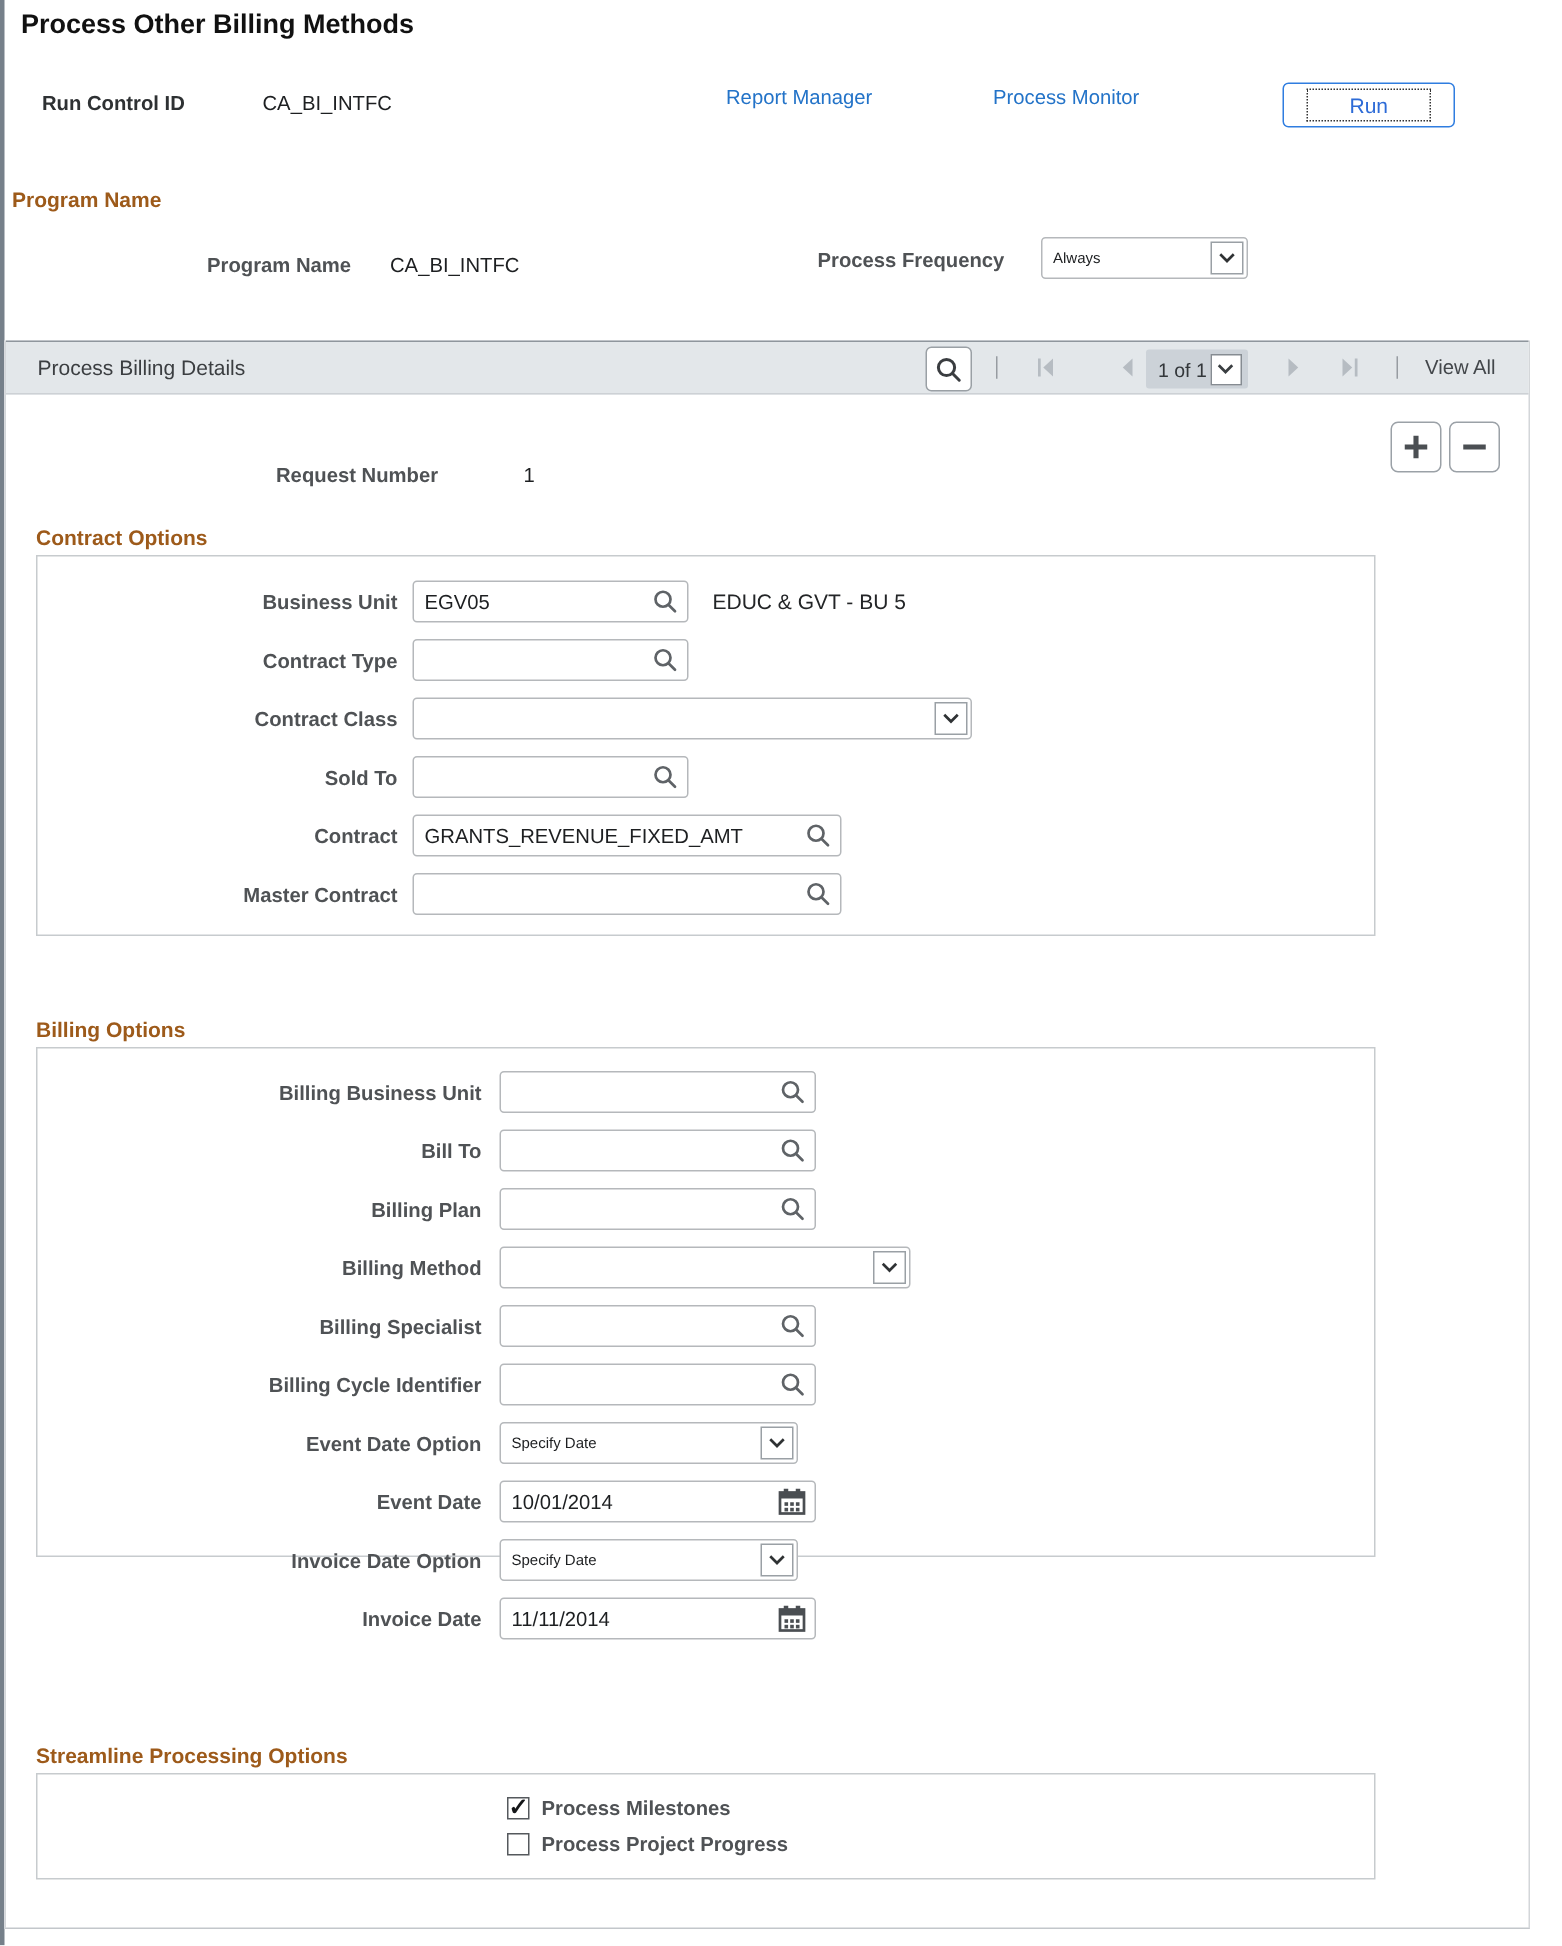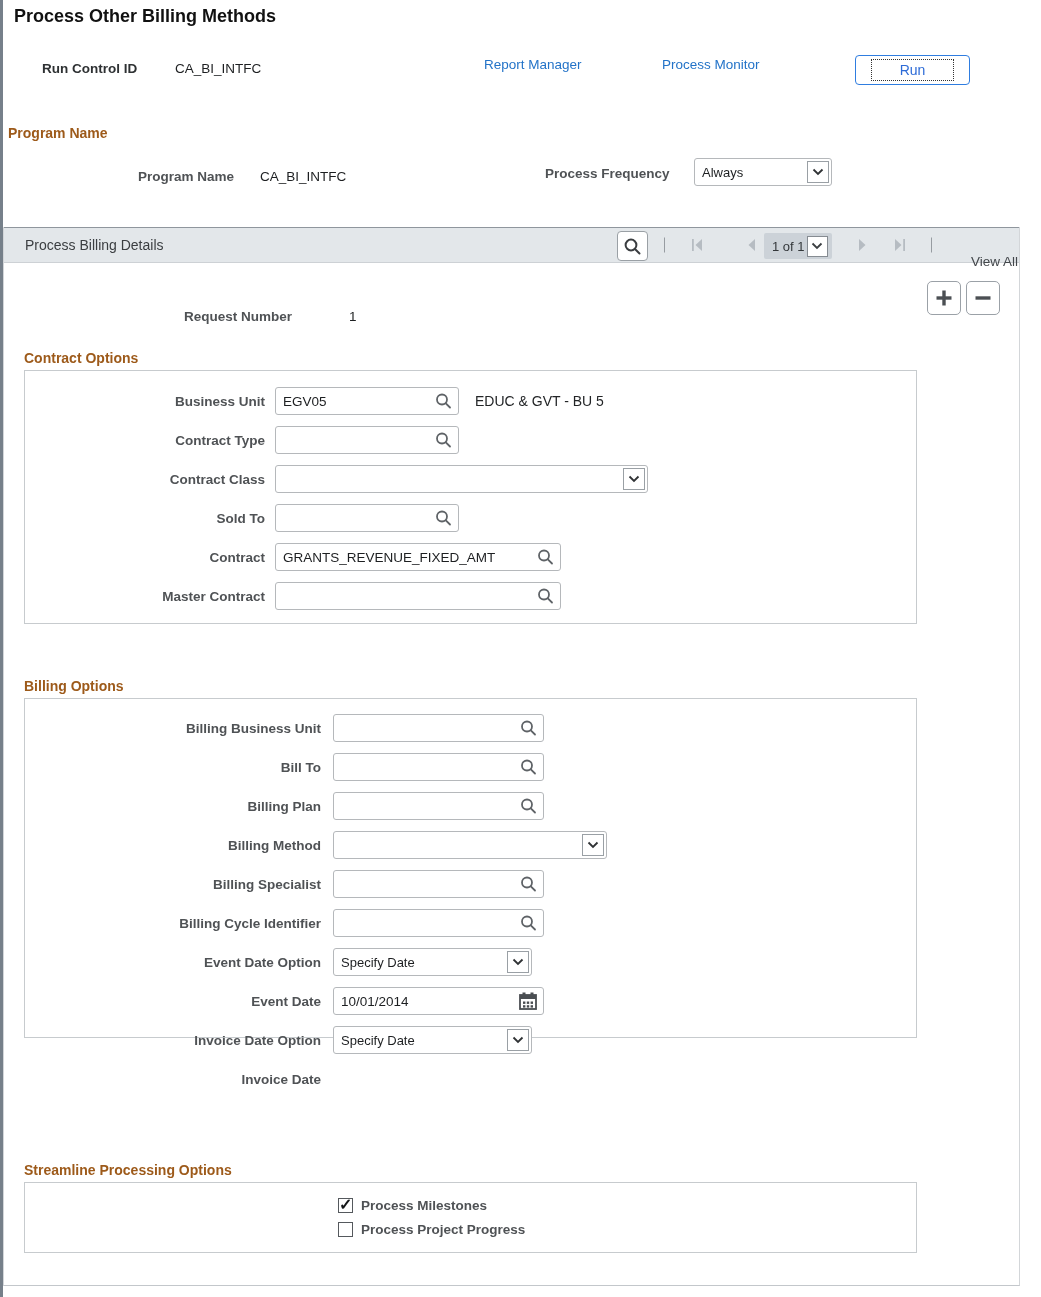--- a/index.html
+++ b/index.html
@@ -43,21 +43,21 @@
   
   .frow { position:absolute; left:0; right:0; height:28px; display:flex; align-items:center; }
   .co-label { width:240px; margin-right:10px; text-align:right; }
   .bo-label { width:296px; margin-right:12px; text-align:right; }
   .lookup, .datebox { position:relative; display:inline-block; height:28px; }
   .lookup input, .datebox input { width:100%; height:28px; border:1px solid #b5b8bb; border-radius:3px;
       font-family:"Liberation Sans", sans-serif; font-size:13.5px; color:#1d1f21; padding:0 30px 0 7px; background:#fff; }
   .lookup .mag { position:absolute; right:7px; top:50%; transform:translateY(-50%); cursor:pointer; }
   .datebox .cal { position:absolute; right:6px; top:50%; transform:translateY(-50%); cursor:pointer; }
   .sel { position:relative; display:inline-flex; align-items:center; height:28px; border:1px solid #b5b8bb; border-radius:3px; background:#fff; cursor:pointer; }
-  .sel .selval { font-size:13px; color:#1d1f21; padding-left:7px; white-space:nowrap; }
+  .sel .selval { font-size:10px; color:#1d1f21; padding-left:7px; white-space:nowrap; }
   .sel .selbtn { position:absolute; right:2px; top:2px; width:22px; height:22px; border:1px solid #9aa0a5; background:#fff;
                  display:flex; align-items:center; justify-content:center; }
   .fdesc { font-size:14px; color:#232527; margin-left:16px; white-space:nowrap; }
 
   .w184 { width:184px; } .w286 { width:286px; } .w373 { width:373px; }
   .w211 { width:211px; } .w274 { width:274px; } .w199 { width:199px; } .w138 { width:138px; }
 
   
   .cbrow { position:absolute; display:flex; align-items:center; cursor:pointer; }
   .cb { width:15px; height:15px; border:1px solid #55595d; background:#fff; position:relative; margin-right:8px; flex:none; }
@@ -65,21 +65,21 @@
   .cb-label { font-size:13.5px; font-weight:bold; color:#4f5255; white-space:nowrap; }
 </style>
 </head>
 <body>
 
 <div class="page">
   <div class="page-left-border"></div>
 
   
   <div class="abs page-title" style="left:14px; top:6px;">Process Other Billing Methods</div>
-  <div class="abs lbl" style="left:42px; top:61px; color:#2e3133;">Run Control ID</div>
+  <div class="abs lbl" style="left:28px; top:61px; color:#2e3133;">Run Control ID</div>
   <div class="abs val" style="left:175px; top:61px;">CA_BI_INTFC</div>
   <a class="abs link" style="left:484px; top:57px;">Report Manager</a>
   <a class="abs link" style="left:662px; top:57px;">Process Monitor</a>
   <div class="abs run-btn" style="left:855px; top:55px;">
     <span class="focus-ring">Run</span>
   </div>
 
   
   <div class="abs section-h" style="left:8px; top:125px;">Program Name</div>
   <div class="abs lbl" style="left:138px; top:169px;">Program Name</div>
@@ -134,21 +134,21 @@
       </div>
       <div class="bar-ctl" style="left:889px;">
         <svg width="14" height="16" viewBox="0 0 14 16">
           <polygon points="2,2 8.5,8 2,14" fill="#b6bcc2"></polygon>
           <rect x="10.2" y="2" width="1.8" height="12" fill="#b6bcc2"></rect>
         </svg>
       </div>
       <div class="bar-ctl" style="left:927px;">
           <span class="nav-sep"></span>
         </div>
-      <a class="bar-ctl viewall" style="left:967px;margin-top:16px;">View All</a>
+      <a class="bar-ctl viewall" style="left:946px;">View All</a>
     </div>
   </div>
 
   
   <div class="iconbtn" style="left:927px; top:281px;">
     <svg width="18" height="18" viewBox="0 0 18 18">
       <line x1="9" y1="1.5" x2="9" y2="16.5" stroke="#4b4f53" stroke-width="3.4"></line>
       <line x1="1.5" y1="9" x2="16.5" y2="9" stroke="#4b4f53" stroke-width="3.4"></line>
     </svg>
   </div>
@@ -328,20 +328,35 @@
         <span class="selval">Specify Date</span>
         <span class="selbtn">
             <svg width="12" height="8" viewBox="0 0 12 8">
               <polyline points="1.5,1.5 6,6 10.5,1.5" fill="none" stroke="#2f3234" stroke-width="1.8"></polyline>
             </svg>
           </span>
       </span>
     </div>
     <div class="frow" style="top:366px;">
       <div class="lbl bo-label">Invoice Date</div>
+      <span class="datebox w211">
+        <input value="11/11/2014" style="">
+        <svg class="cal" width="20" height="20" viewBox="0 0 20 20">
+          <rect x="2" y="4" width="16" height="14" fill="none" stroke="#4a4e52" stroke-width="1.8"></rect>
+          <rect x="2" y="4" width="16" height="4" fill="#4a4e52"></rect>
+          <rect x="4.5" y="1.5" width="3" height="3" fill="#4a4e52"></rect>
+          <rect x="12.5" y="1.5" width="3" height="3" fill="#4a4e52"></rect>
+          <rect x="5" y="10.5" width="2.4" height="2.4" fill="#4a4e52"></rect>
+            <rect x="8.8" y="10.5" width="2.4" height="2.4" fill="#4a4e52"></rect>
+            <rect x="12.6" y="10.5" width="2.4" height="2.4" fill="#4a4e52"></rect>
+          <rect x="5" y="14.2" width="2.4" height="2.4" fill="#4a4e52"></rect>
+            <rect x="8.8" y="14.2" width="2.4" height="2.4" fill="#4a4e52"></rect>
+            <rect x="12.6" y="14.2" width="2.4" height="2.4" fill="#4a4e52"></rect>
+        </svg>
+      </span>
     </div>
   </div>
 
   
   <div class="abs section-h" style="left:24px; top:1162px;">Streamline Processing Options</div>
   <div class="gbox" style="left:24px; top:1182px; width:893px; height:71px;">
     <div class="cbrow" style="left:313px; top:15px;">
       <span class="cb checked"></span>
       <span class="cb-label">Process Milestones</span>
     </div>

